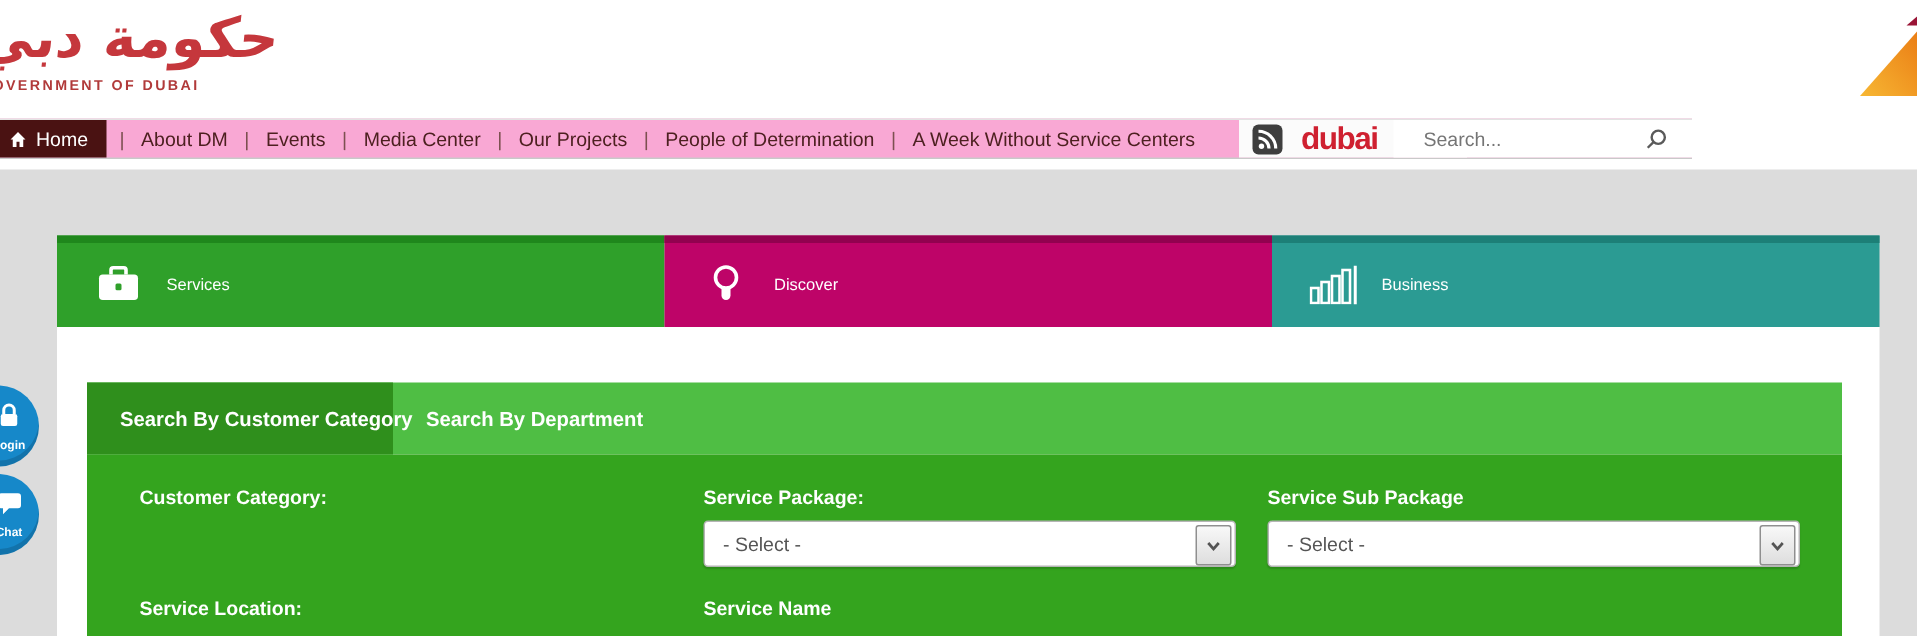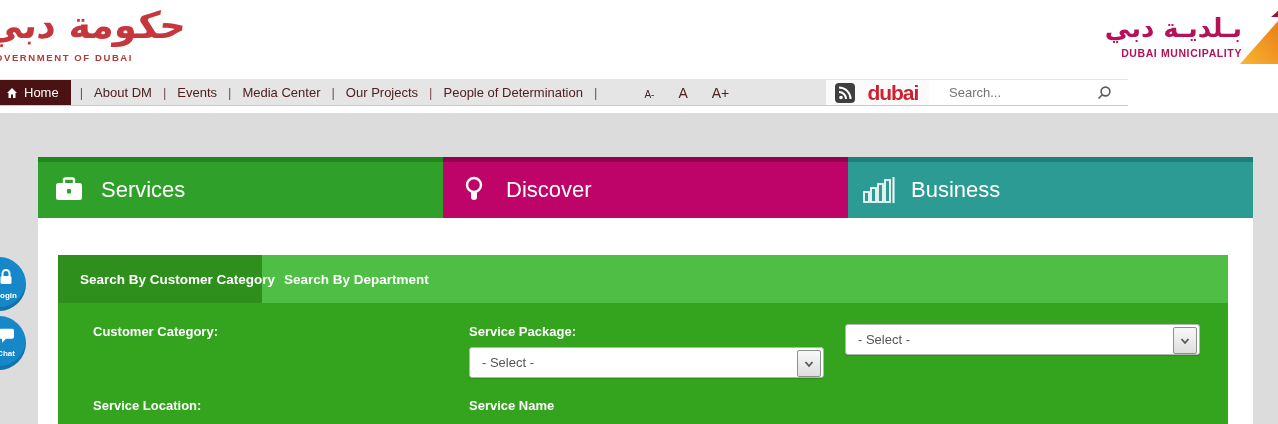--- a/index.html
+++ b/index.html
@@ -14,21 +14,21 @@
   .gov-logo .arabic{font-family:"DejaVu Sans",sans-serif;font-size:37px;font-weight:bold;line-height:48px;display:block;transform:skewX(-6deg);}
   .gov-logo .caption{display:block;font-size:9.5px;font-weight:bold;letter-spacing:1.6px;color:#b13a3a;margin-top:2px;}
   .dm-logo{position:absolute;right:36px;top:10px;text-align:right;color:#b5125a;cursor:pointer;}
   .dm-logo .arabic{font-family:"DejaVu Sans",sans-serif;font-size:26px;font-weight:bold;line-height:36px;display:block;}
   .dm-logo .caption{display:block;font-size:10.5px;font-weight:bold;letter-spacing:.6px;margin-top:1px;}
   .dm-triangle{position:absolute;right:-8px;top:4px;}
 
   
   .navbar{
     position:absolute;left:0;top:79px;width:1128px;height:27px;
-    background:#e5e5e5;border-top:1px solid #e3e3e3;border-bottom:1px solid #c9c9c9;
+    background:#f9a8d4;border-top:1px solid #e3e3e3;border-bottom:1px solid #c9c9c9;
     box-sizing:border-box;display:flex;align-items:stretch;font-size:13px;color:#4d2020;
   }
   .nav-left{display:flex;align-items:center;}
   .nav-item{display:flex;align-items:center;padding:0 2px;cursor:pointer;white-space:nowrap;color:#4d2020;}
   .nav-item.home{background:#4a1212;color:#fff;padding:0 12px 0 6px;gap:6px;height:100%;}
   .nav-sep{color:#7c5050;margin:0 9px;}
   .font-controls{display:flex;align-items:baseline;margin-left:26px;gap:0;}
   .fc{cursor:pointer;color:#4d2020;}
   .fc.small{font-size:10px;margin:0 12px;}
   .fc.mid{font-size:14px;margin:0 12px;}
@@ -47,21 +47,21 @@
   }
   .search-icon{position:absolute;right:16px;top:5px;cursor:pointer;}
 
   
   .content-bg{position:absolute;left:0;top:113px;width:1278px;height:311px;background:#dcdcdc;}
   .card{position:absolute;left:38px;top:218px;width:1215px;height:206px;background:#ffffff;}
 
   
   .cat-tabs{position:absolute;left:38px;top:157px;width:1215px;height:61px;display:flex;}
   .cat-tab{width:405px;height:100%;box-sizing:border-box;display:flex;align-items:center;
-    padding-left:14px;gap:15px;color:#fff;font-size:22px;cursor:pointer;border-top:5px solid transparent;}
+    padding-left:24px;gap:15px;color:#fff;font-size:11px;cursor:pointer;border-top:5px solid transparent;}
   .cat-tab.services{background:#2fa02a;border-top-color:#1f871c;}
   .cat-tab.business{background:#2b9b93;border-top-color:#1d7f77;}
   .cat-tab.discover{background:#be0468;border-top-color:#92024f;}
   .cat-icon{display:flex;align-items:center;justify-content:center;width:34px;}
 
   
   .float-btn{position:absolute;left:-28px;width:54px;height:54px;border-radius:50%;
     background:#1688c9;box-shadow:inset 0 -4px 0 rgba(0,0,0,.15);cursor:pointer;
     display:flex;flex-direction:column;align-items:center;justify-content:center;color:#fff;}
   .float-btn.login{top:257px;}
@@ -93,24 +93,20 @@
   }
 </style>
 </head>
 <body>
 
 <div class="header">
   <div class="gov-logo">
     <span class="arabic">حكومة دبي</span>
     <span class="caption">GOVERNMENT OF DUBAI</span>
   </div>
-  <div class="dm-logo">
-    <span class="arabic">بـلديـة دبي</span>
-    <span class="caption">DUBAI MUNICIPALITY</span>
-  </div>
   <svg class="dm-triangle" width="46" height="60" viewBox="0 0 46 60">
     <defs>
       <linearGradient id="og" x1="0" y1="1" x2="1" y2="0">
         <stop offset="0" stop-color="#f7b733"></stop>
           <stop offset="1" stop-color="#e8720f"></stop>
       </linearGradient>
     </defs>
     <polygon points="0,60 46,60 46,8" fill="url(#og)"></polygon>
     <polygon points="31,13 46,13 46,0" fill="#9a1436"></polygon>
   </svg>
@@ -128,20 +124,21 @@
     <span class="nav-item">About DM</span>
     <span class="nav-sep">|</span>
     <span class="nav-item">Events</span>
     <span class="nav-sep">|</span>
     <span class="nav-item">Media Center</span>
     <span class="nav-sep">|</span>
     <span class="nav-item">Our Projects</span>
     <span class="nav-sep">|</span>
     <span class="nav-item">People of Determination</span>
     <span class="nav-sep">|</span>
+    <span class="nav-item">A Week Without Service Centers</span>
     <div class="font-controls">
       <span class="fc small">A-</span>
       <span class="fc mid">A</span>
       <span class="fc big">A+</span>
     </div>
   </div>
 
   <div class="nav-white">
     <div class="rss-btn">
       <svg width="20" height="20" viewBox="0 0 20 20">
@@ -233,20 +230,21 @@
     <div class="select">
       <span class="sval">- Select -</span>
       <span class="sbtn">
         <svg width="12" height="12" viewBox="0 0 12 12">
             <polyline points="2.5,4 6,8 9.5,4" fill="none" stroke="#555" stroke-width="1.8"></polyline>
           </svg>
       </span>
     </div>
   </div>
   <div class="field f-c3">
+    <span class="flabel">Service Sub Package</span>
     <div class="select">
       <span class="sval">- Select -</span>
       <span class="sbtn">
         <svg width="12" height="12" viewBox="0 0 12 12">
             <polyline points="2.5,4 6,8 9.5,4" fill="none" stroke="#555" stroke-width="1.8"></polyline>
           </svg>
       </span>
     </div>
   </div>
   <div class="field f-r2c1">

